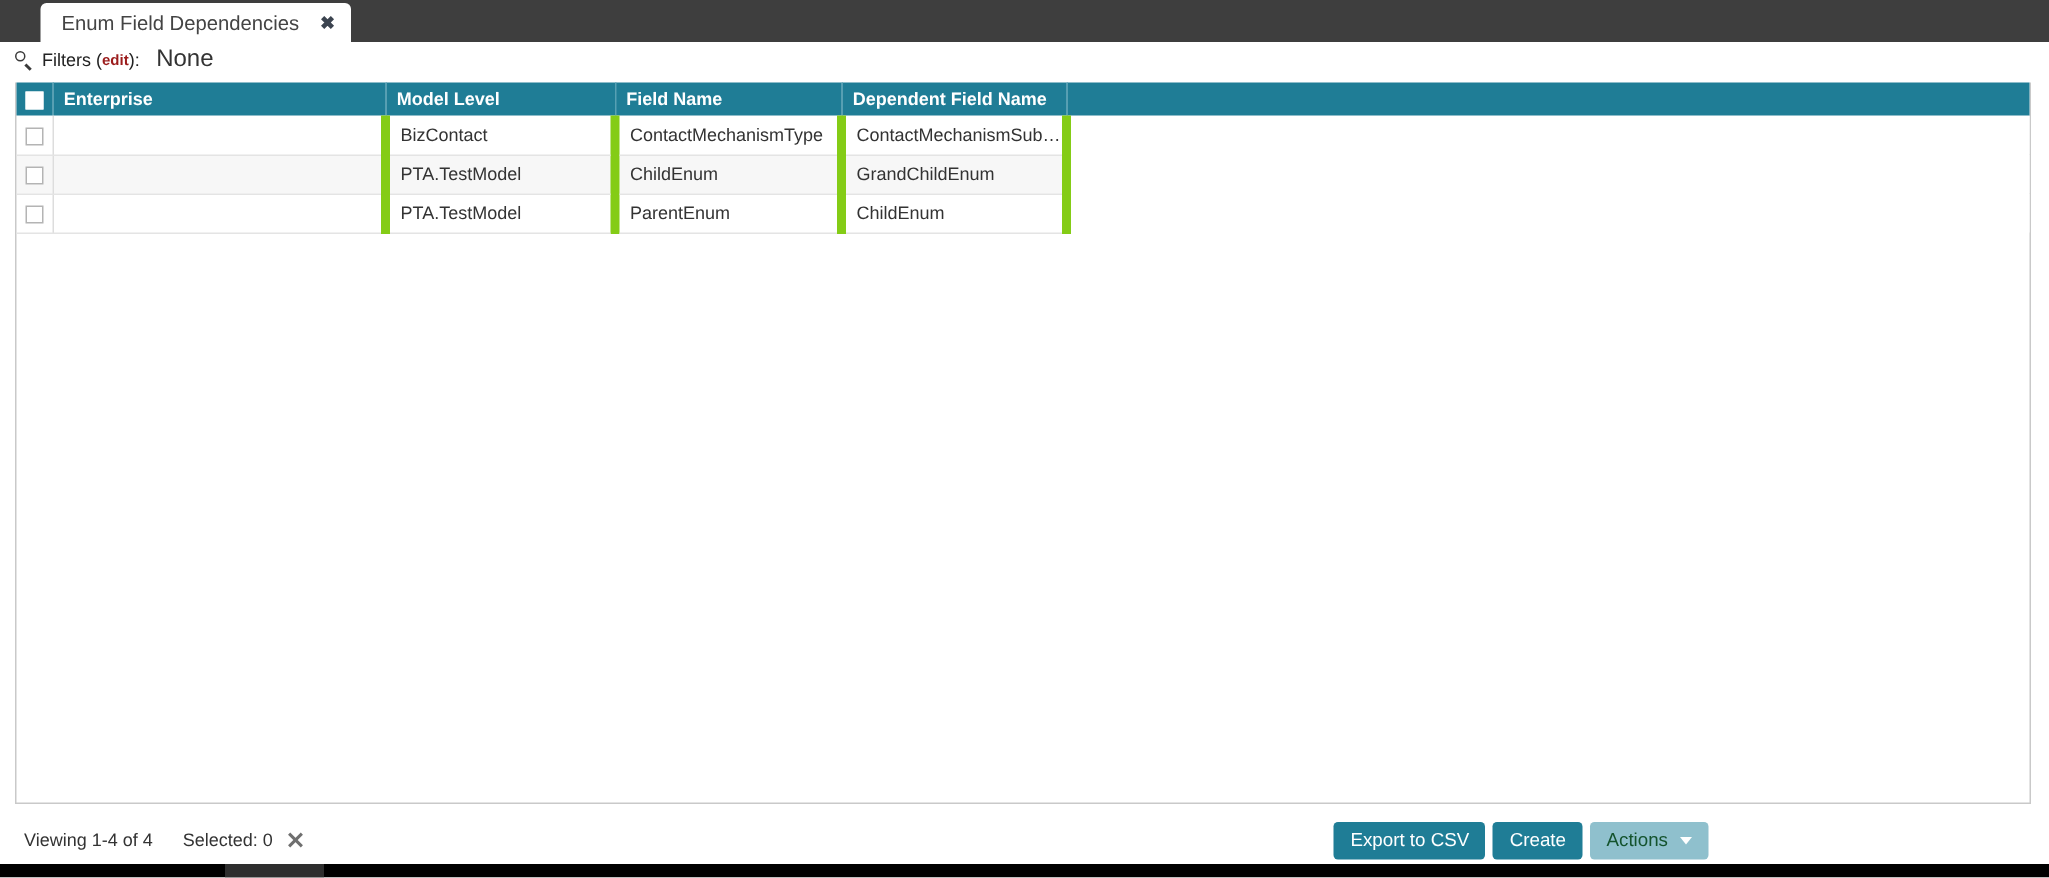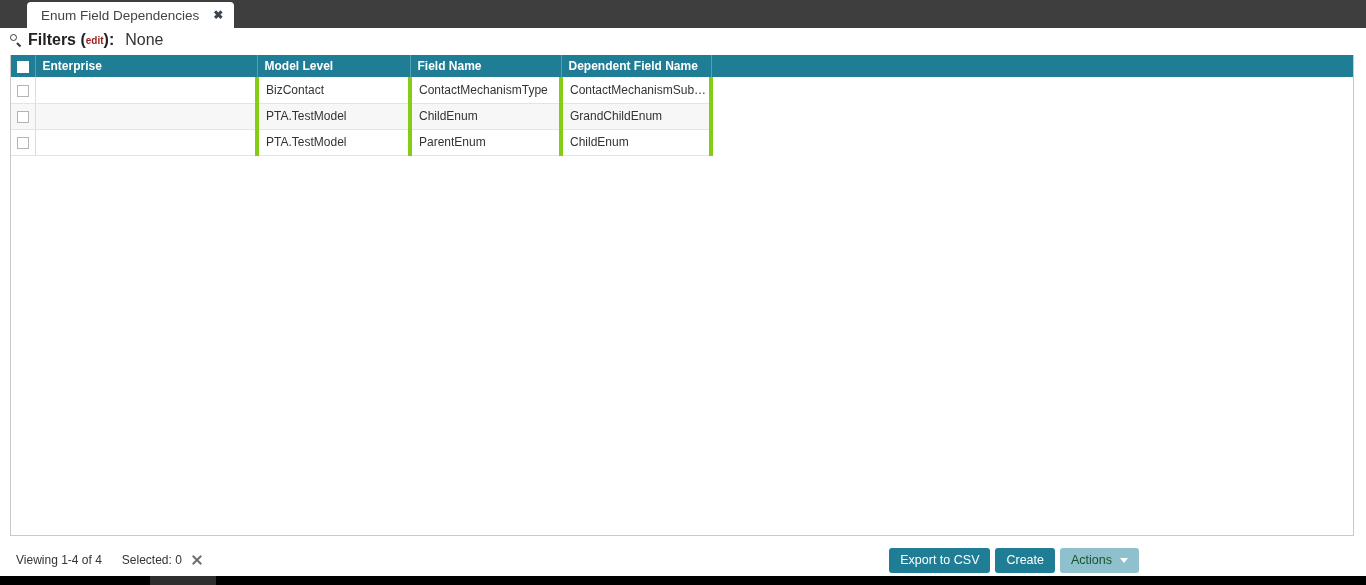--- a/index.html
+++ b/index.html
@@ -75,22 +75,22 @@
   }
   .magnifier .handle {
     position: absolute;
     left: 7px; top: 8px;
     width: 5px; height: 1.8px;
     background: #3a3a3a;
     transform: rotate(45deg);
     transform-origin: left center;
   }
   .filters-label {
-    font-weight: bold;
-    font-size: 16px;
+    font-weight: normal;
+    font-size: 12px;
     color: #222222;
   }
   .filters-edit {
     font-weight: bold;
     font-size: 10px;
     color: #9b1c1c;
     cursor: pointer;
   }
   .filters-value {
     margin-left: 11px;
@@ -134,21 +134,21 @@
     border-right: 1px solid #57a0b3;
   }
   table.grid thead th.col-filler {
     border-right: none;
   }
   table.grid tbody td {
     height: 26px;
     font-size: 12px;
     color: #333333;
     padding: 0 0 0 7px;
-    border-right: 4px solid #84cc16;
+    border-right: 6px solid #84cc16;
     border-bottom: 1px solid #e4e4e4;
     box-sizing: border-box;
     white-space: nowrap;
     overflow: hidden;
     text-overflow: ellipsis;
   }
   table.grid tbody td.col-check {
     padding: 0;
     text-align: center;
     border-right: 1px solid #dddddd;

